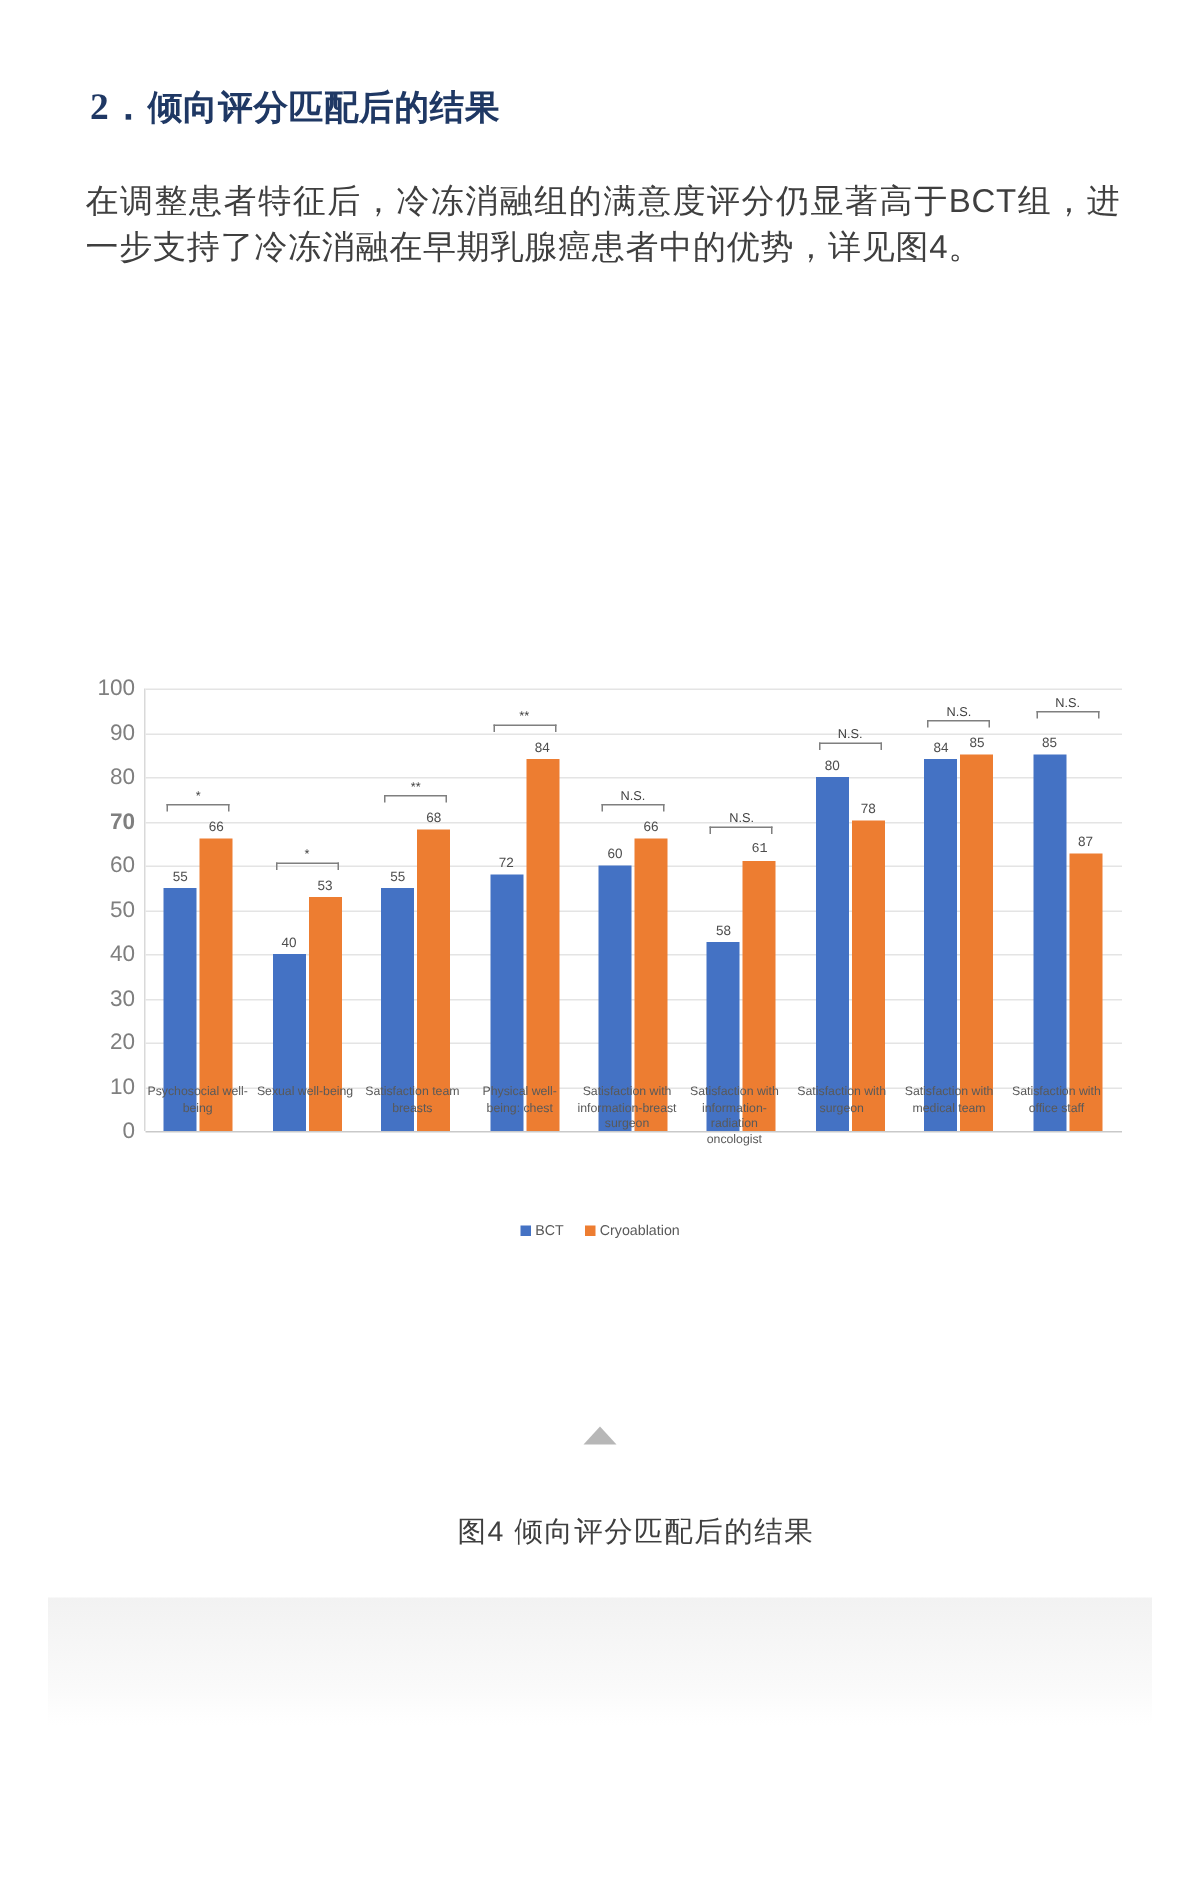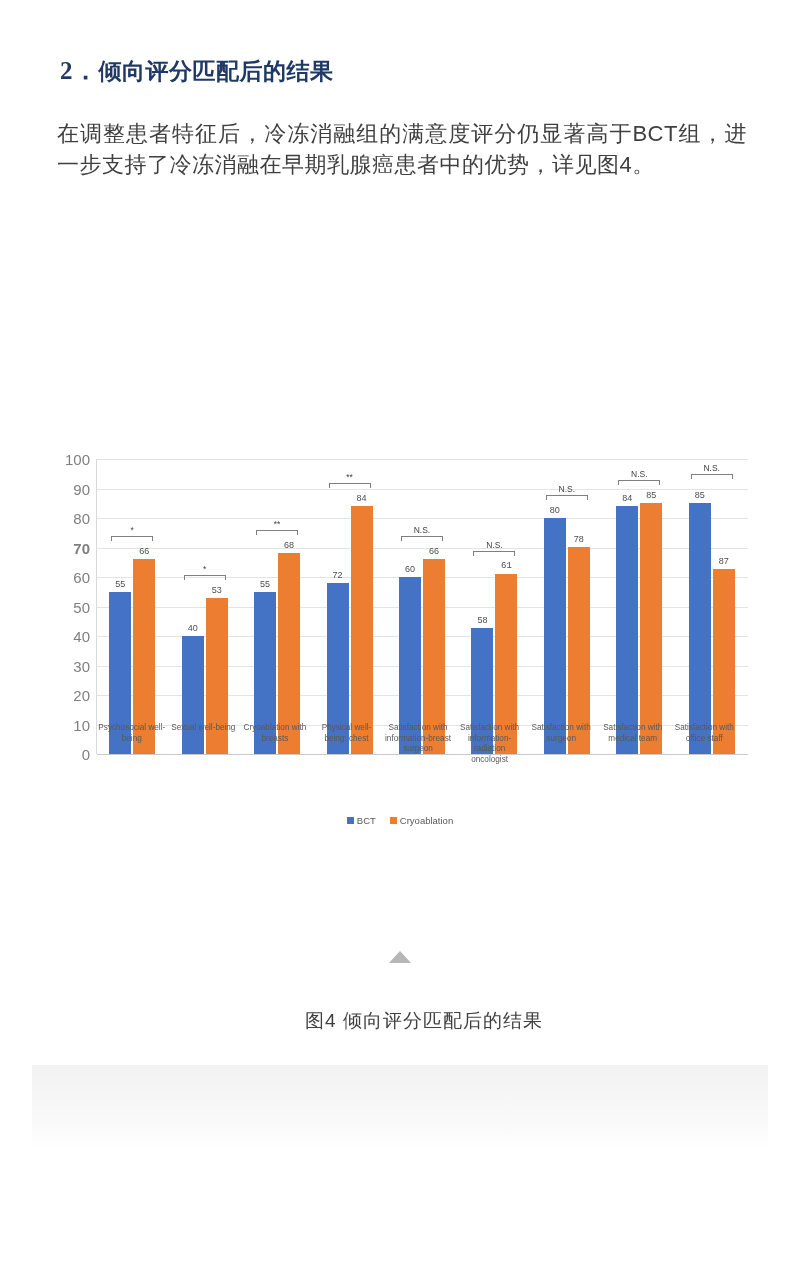--- a/index.html
+++ b/index.html
@@ -341,21 +341,21 @@
               <span class="val">87</span>
             </div>
             <div class="sig" style="bottom: 274.65px;"><span>N.S.</span><span class="bracket"></span></div>
           </div>
         </div>
     </div>
 
     <div class="x-axis-labels" id="x-labels">
         <div>Psychosocial well-being</div>
         <div>Sexual well-being</div>
-        <div>Cryoablation with breasts</div>
+        <div>Satisfaction team breasts</div>
         <div>Physical well-being: chest</div>
         <div>Satisfaction with information-breast surgeon</div>
         <div>Satisfaction with information-radiation oncologist</div>
         <div>Satisfaction with surgeon</div>
         <div>Satisfaction with medical team</div>
         <div>Satisfaction with office staff</div>
       </div>
 
     <div class="legend">
       <div class="item">

